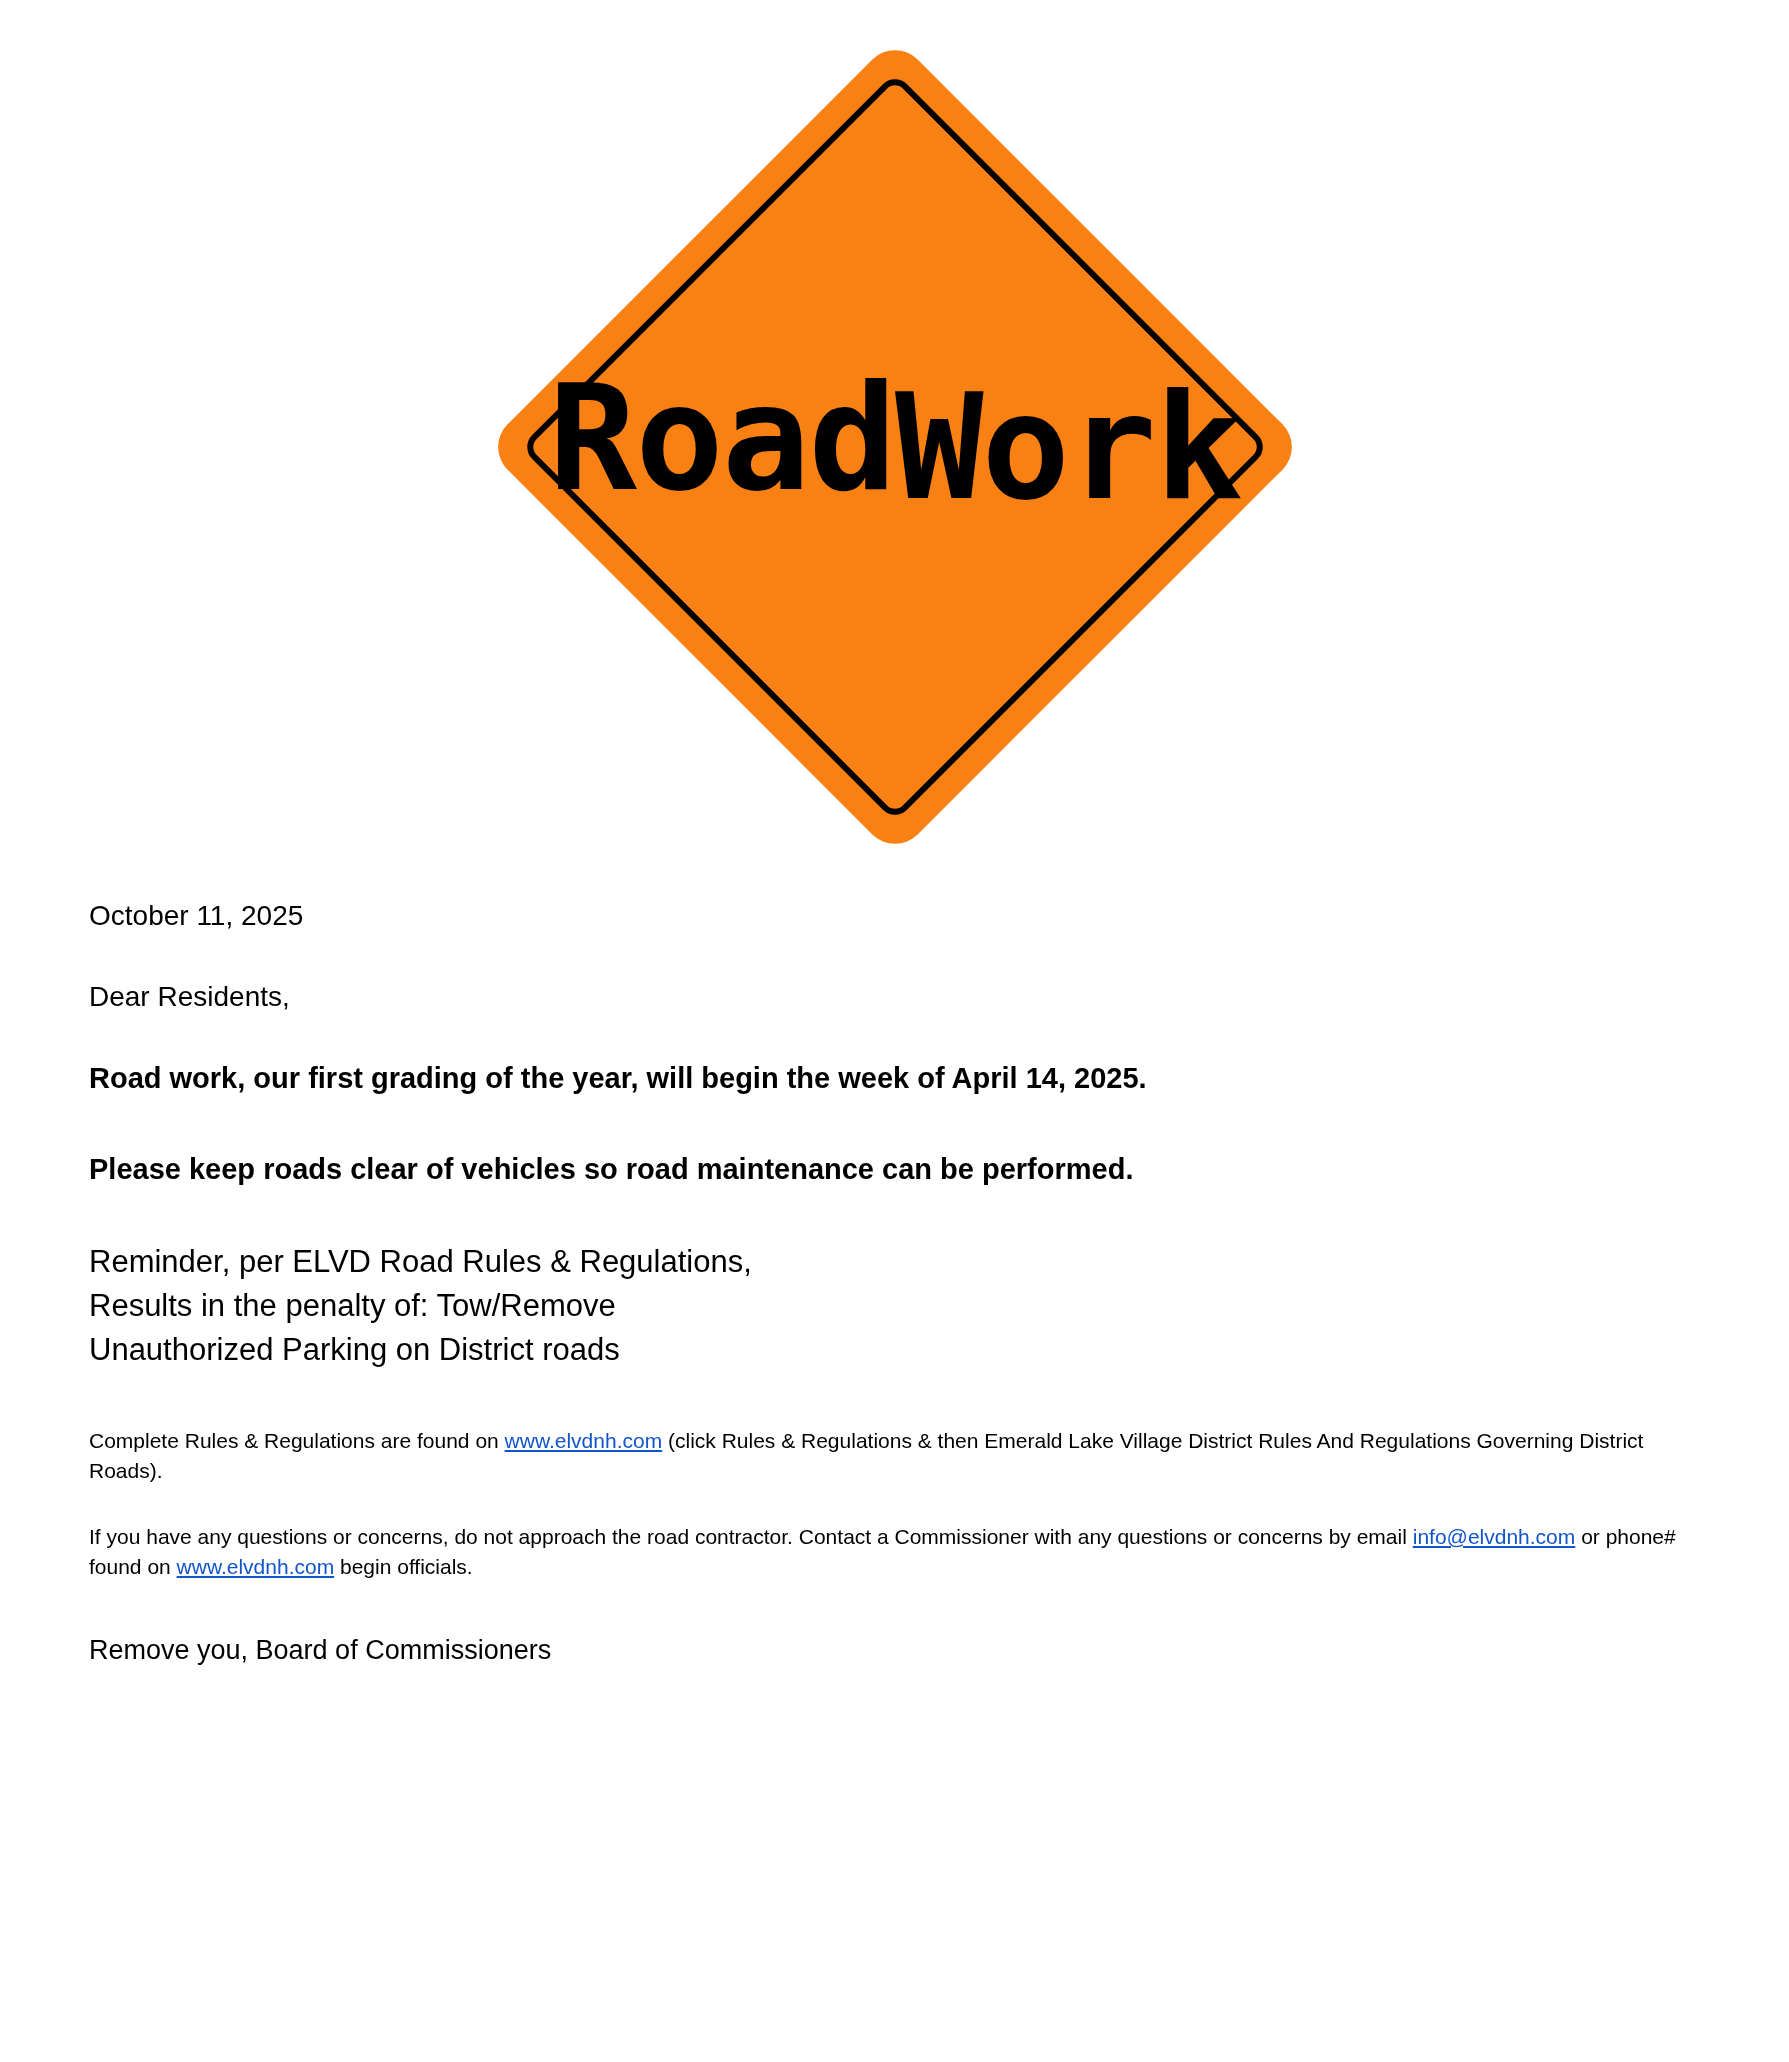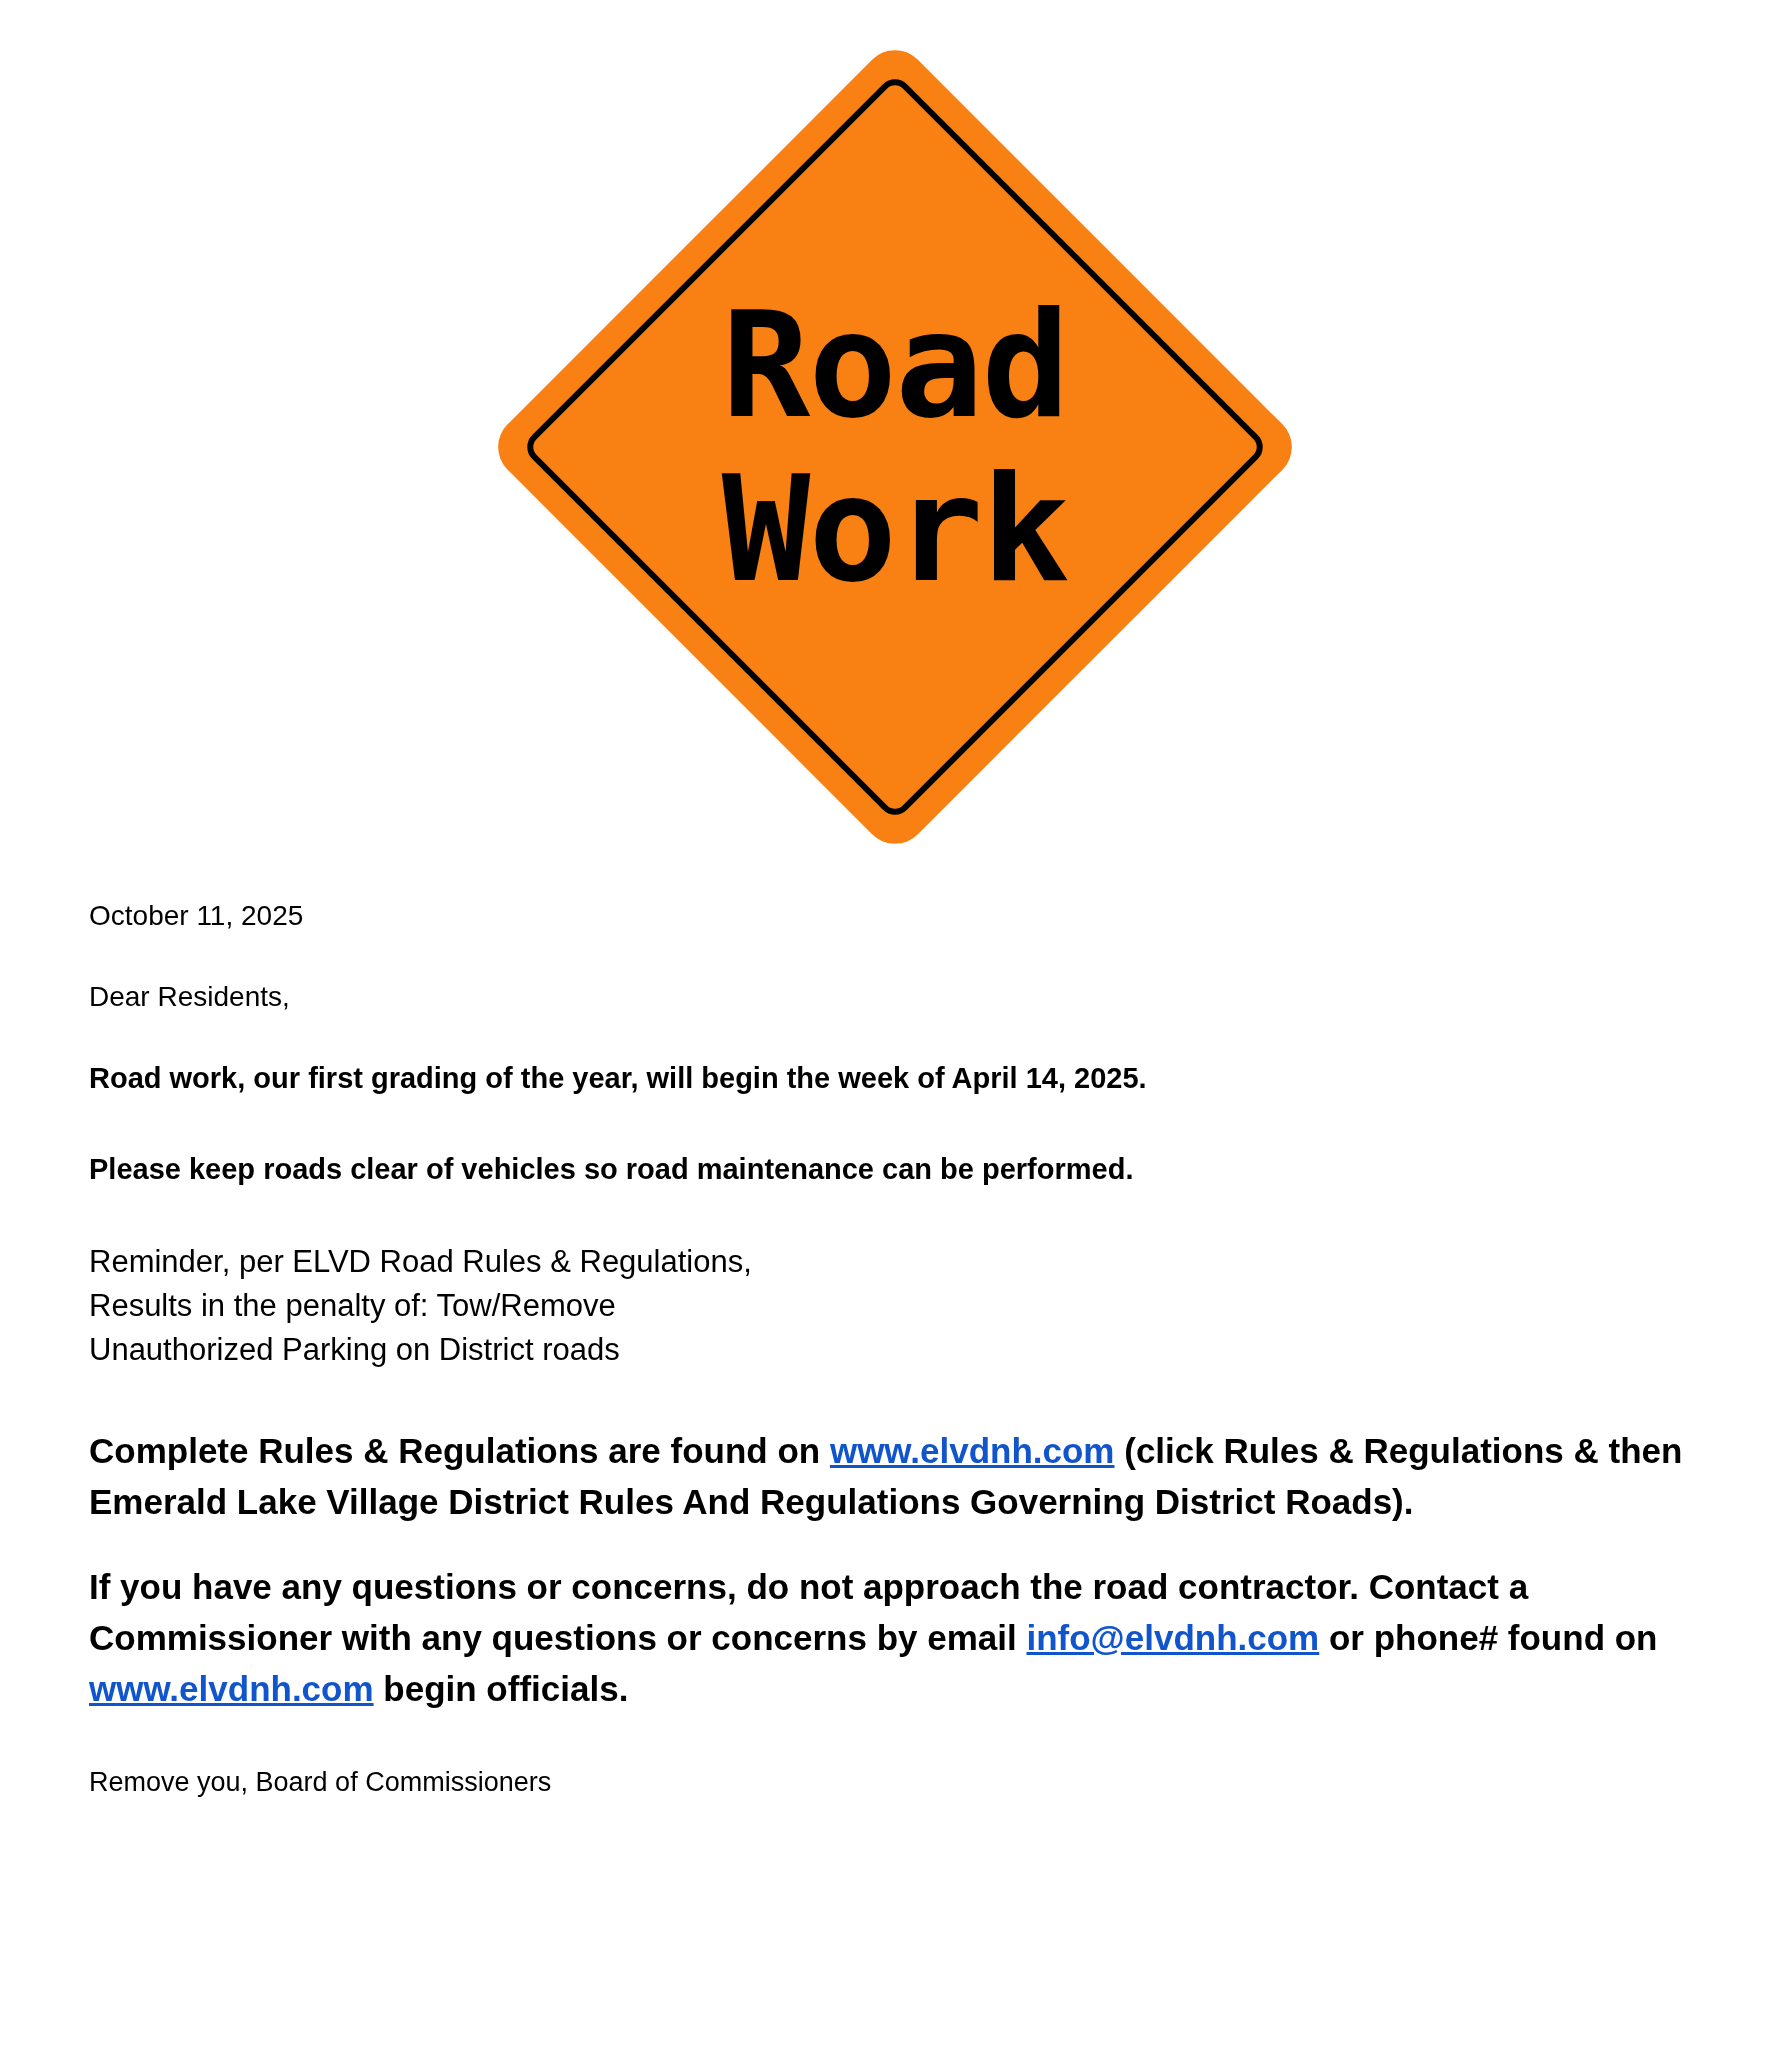--- a/index.html
+++ b/index.html
@@ -59,21 +59,21 @@
     border-radius: 17px;
     box-sizing: border-box;
   }
   .sign-text {
     position: absolute;
     left: 0;
     top: 0;
     width: 820px;
     height: 820px;
     display: flex;
-    flex-direction: column;
+    flex-direction: row;
     align-items: center;
     justify-content: center;
     font-family: "DejaVu Sans Mono", monospace;
     font-weight: bold;
     font-size: 147px;
     line-height: 1.0;
     color: #000000;
     letter-spacing: -1.9px;
   }
   .sign-text .line1 { margin-bottom: 17px; }
@@ -94,24 +94,23 @@
     font-size: 29px;
     margin: 0 0 50px 0;
   }
   .reminder {
     font-size: 31px;
     line-height: 1.42;
     margin: 0 0 54px 0;
     padding-right: 112px;
   }
   .body-para {
-    font-size: 35px;
+    font-size: 21px;
     line-height: 1.45;
     margin: 0 0 35px 0;
-    font-weight: bold;
   }
   .closing {
     font-size: 27px;
     margin-top: 48px;
   }
   a.link {
     color: #1155CC;
     text-decoration: underline;
   }
 </style>

